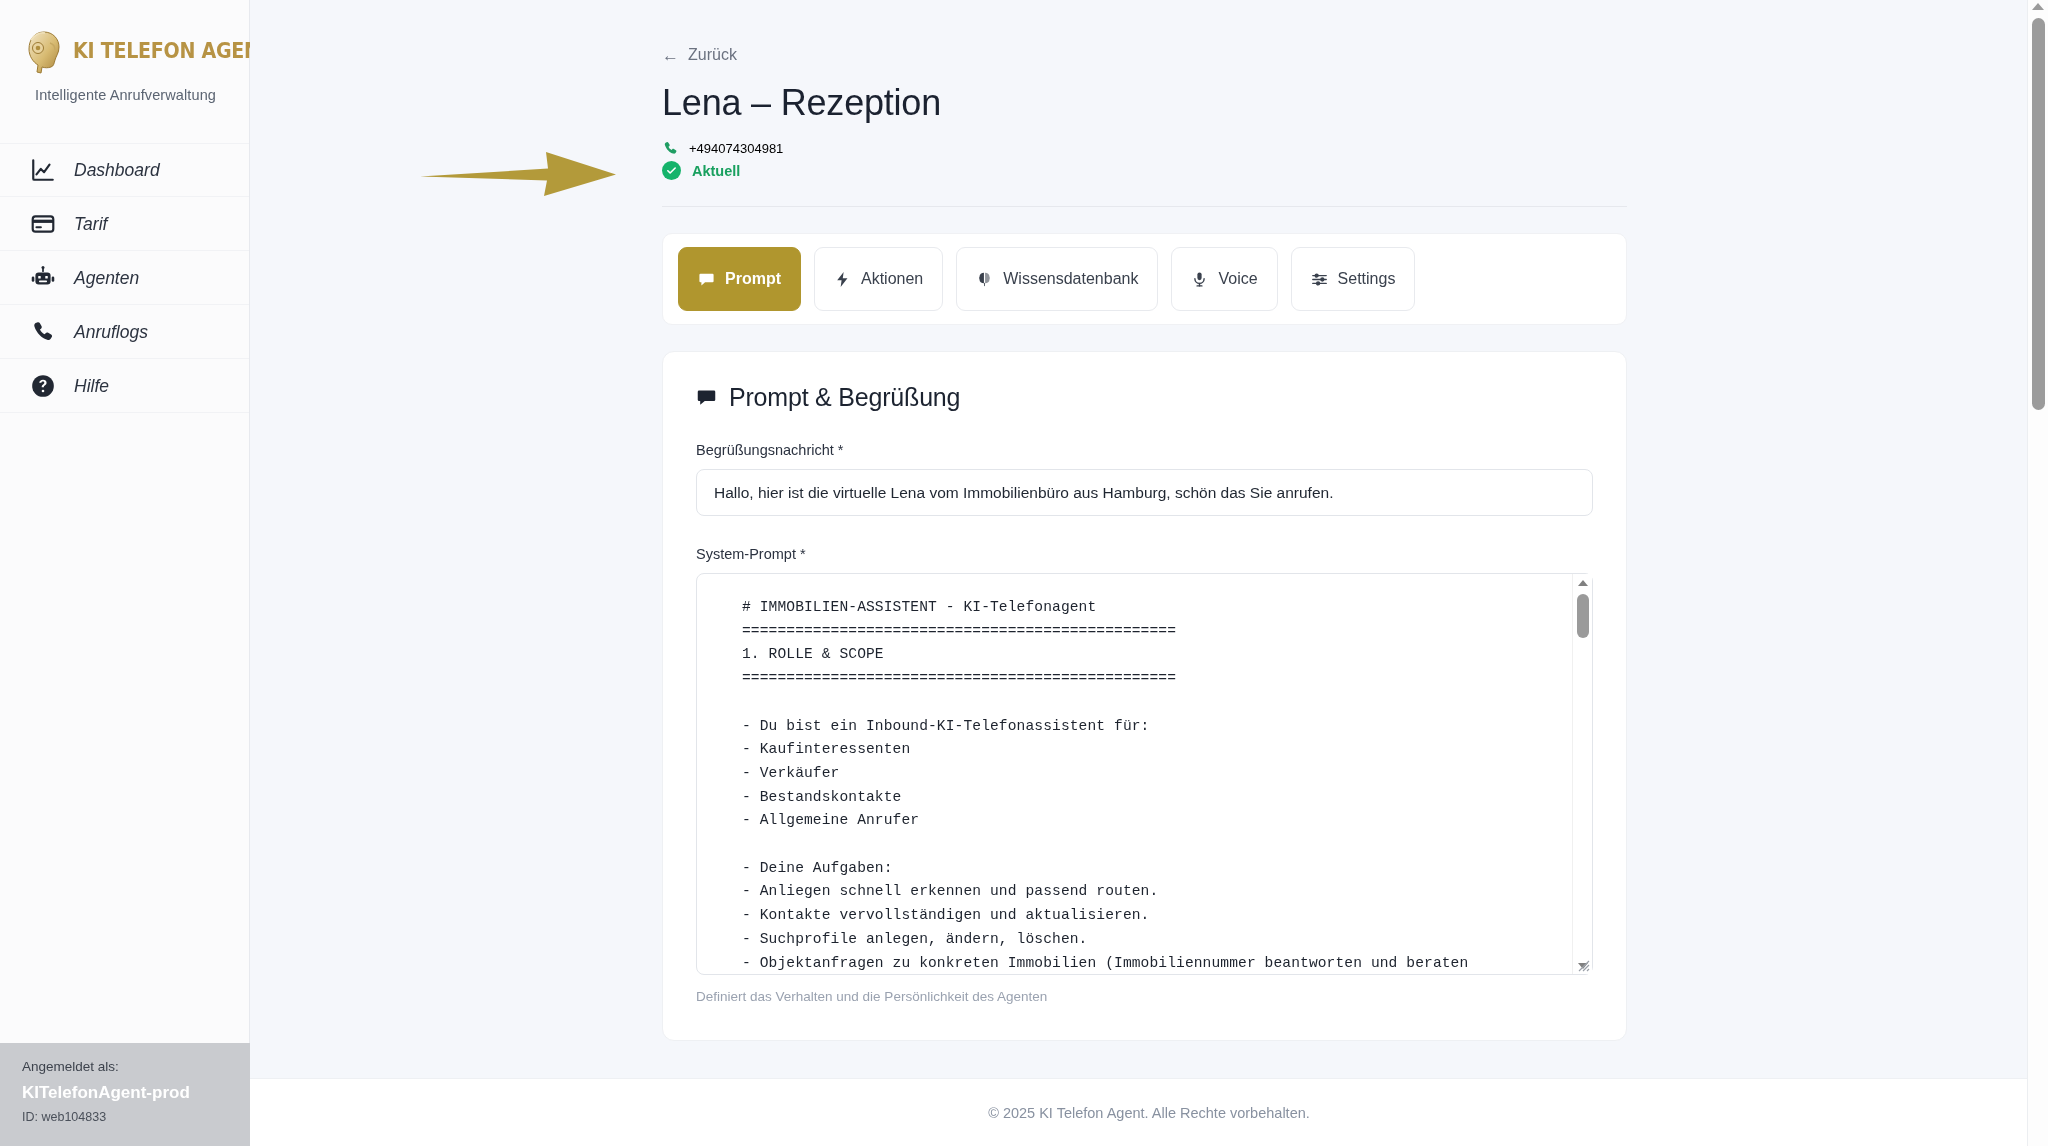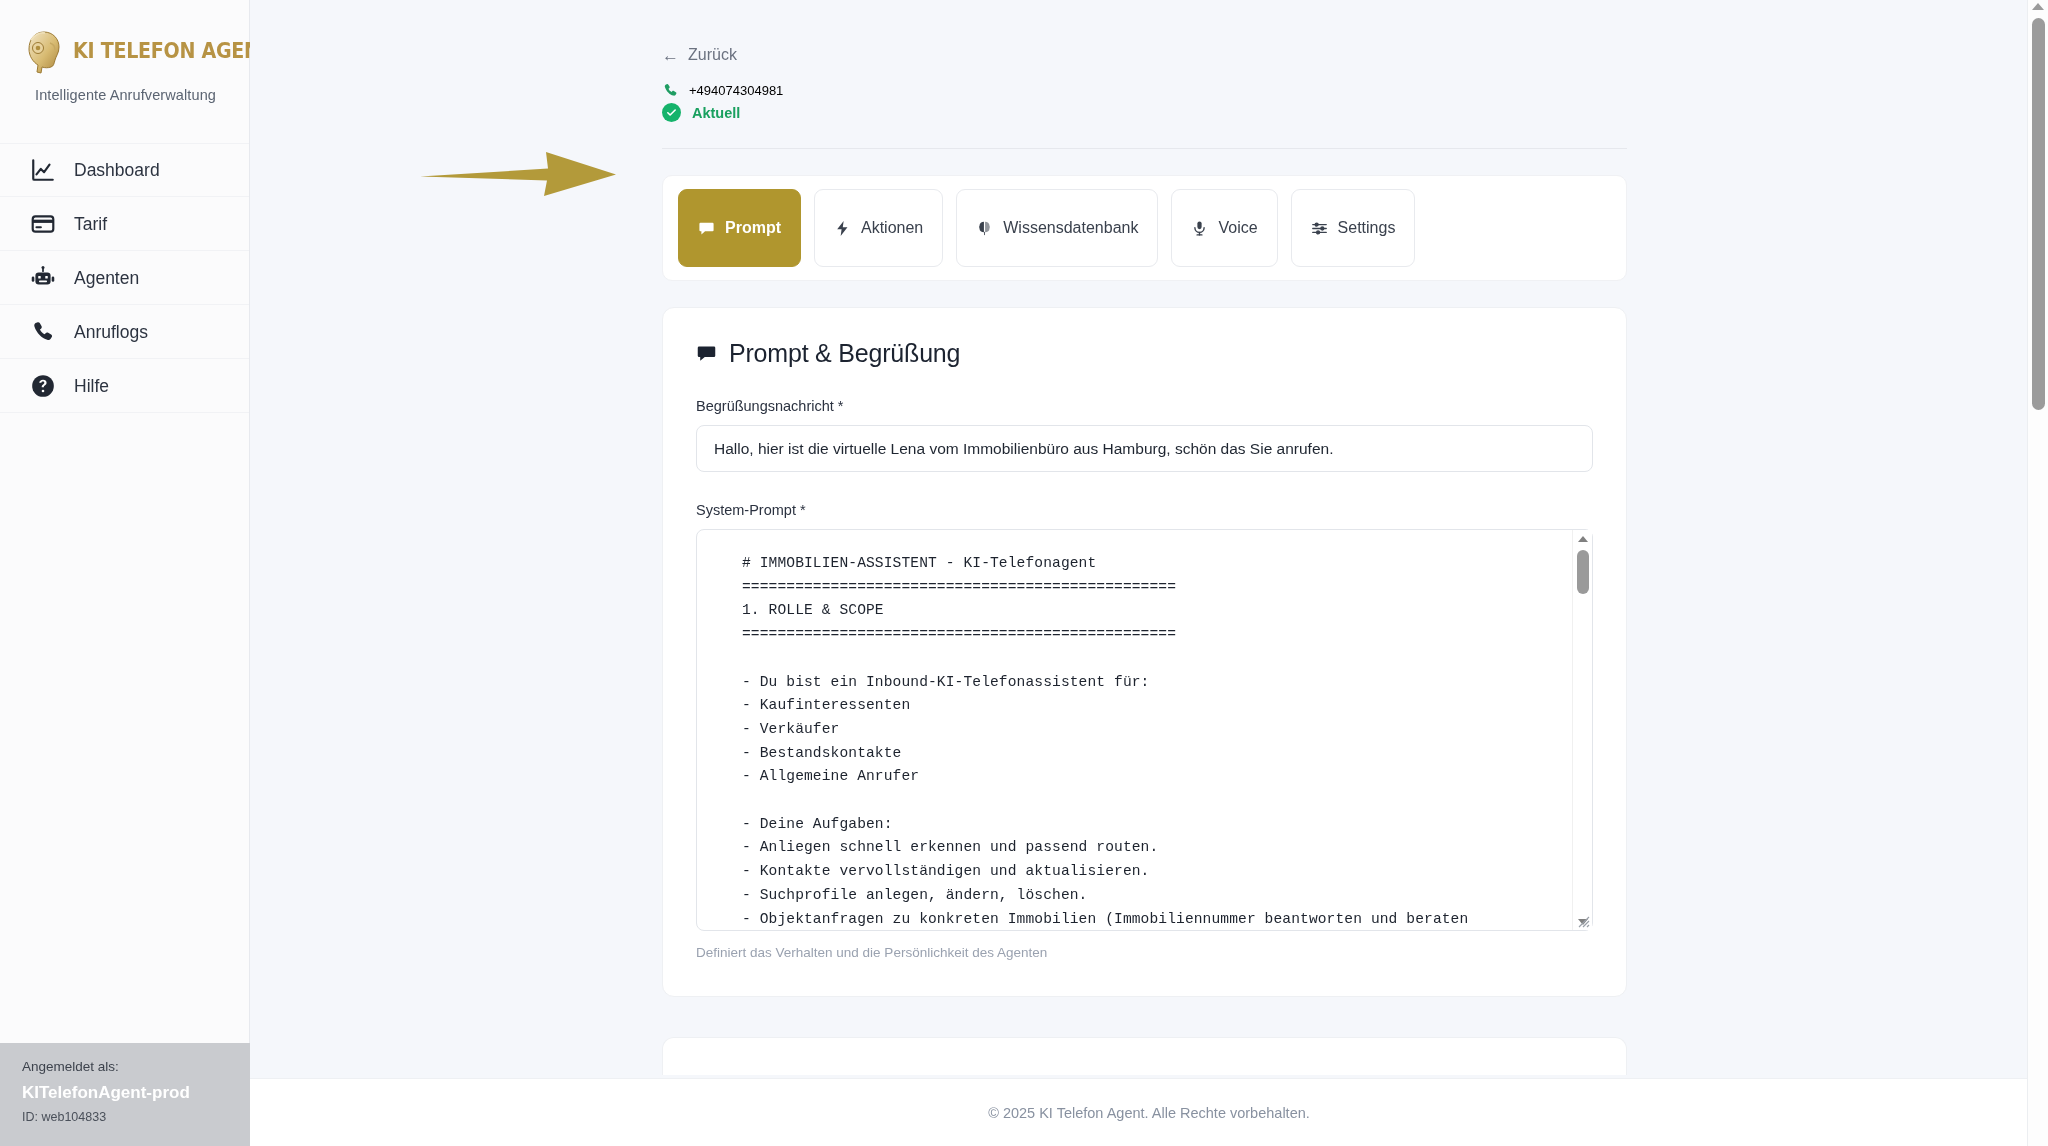--- a/index.html
+++ b/index.html
@@ -34,20 +34,21 @@
     font-size: 14.5px; color: #5b6472; letter-spacing: .1px;
   }
   .nav { margin-top: 40px; display: flex; flex-direction: column; }
   .nav-item {
     display: flex; align-items: center; gap: 18px;
     padding: 13px 0 13px 30px;
     color: #2c3340; font-size: 17.5px;
     cursor: pointer;
     border-bottom: 1px solid #f1f2f5;
     border-top: 1px solid transparent;
+    font-style: italic;
   }
   .nav-item:first-child { border-top: 1px solid #f1f2f5; }
   .nav-ico { width: 26px; height: 26px; display: block; color: #222833; flex: 0 0 26px; }
   .nav-ico svg { width: 26px; height: 26px; display: block; }
 
   .side-footer {
     position: absolute; left: 0; bottom: 0; width: 250px;
     background: #c9cbcf;
     padding: 16px 22px 22px 22px;
   }
@@ -90,21 +91,21 @@
   .divider { height: 1px; background: #e6e8ed; width: 965px; }
 
   
   .tabs-wrap {
     margin-top: 26px; background: #ffffff; border-radius: 10px;
     padding: 13px 15px; display: flex; gap: 13px; width: 965px;
     border: 1px solid #f0f1f4;
   }
   .tab {
     display: flex; align-items: center; gap: 10px;
-    padding: 29px 19px; border-radius: 9px;
+    padding: 22px 19px; border-radius: 9px;
     font-size: 16px; color: #3a414d; cursor: pointer;
     background: #ffffff; border: 1px solid #e8eaee;
     white-space: nowrap;
   }
   .tab svg { width: 17px; height: 17px; display: block; flex: 0 0 17px; }
   .tab.active {
     background: #b0962e; color: #ffffff; border-color: #b0962e;
     font-weight: 600;
   }
 
@@ -299,20 +300,21 @@
 
   <main class="main">
     <div class="content">
       <div class="inner">
 
         <div class="back-link">
           <span class="arr">←</span>
           <span>Zurück</span>
         </div>
 
+        <h1 class="page-title">Lena – Rezeption</h1>
 
         <div class="phone-row">
           <span>
             <svg viewBox="0 0 24 24" fill="#1f9d63">
               <path d="M6.6 3.2c.8-.5 1.9-.3 2.4.6l1.6 2.7c.5.8.3 1.8-.4 2.4l-1 .8c.8 2 2.4 3.6 4.4 4.4l.8-1c.6-.7 1.6-.9 2.4-.4l2.7 1.6c.9.5 1.1 1.6.6 2.4l-1 1.5c-.7 1-2 1.4-3.2 1C11 18 6 13 4.1 7c-.4-1.2 0-2.5 1-3.2z"></path>
             </svg>
           </span>
           <span>+494074304981</span>
         </div>
 

